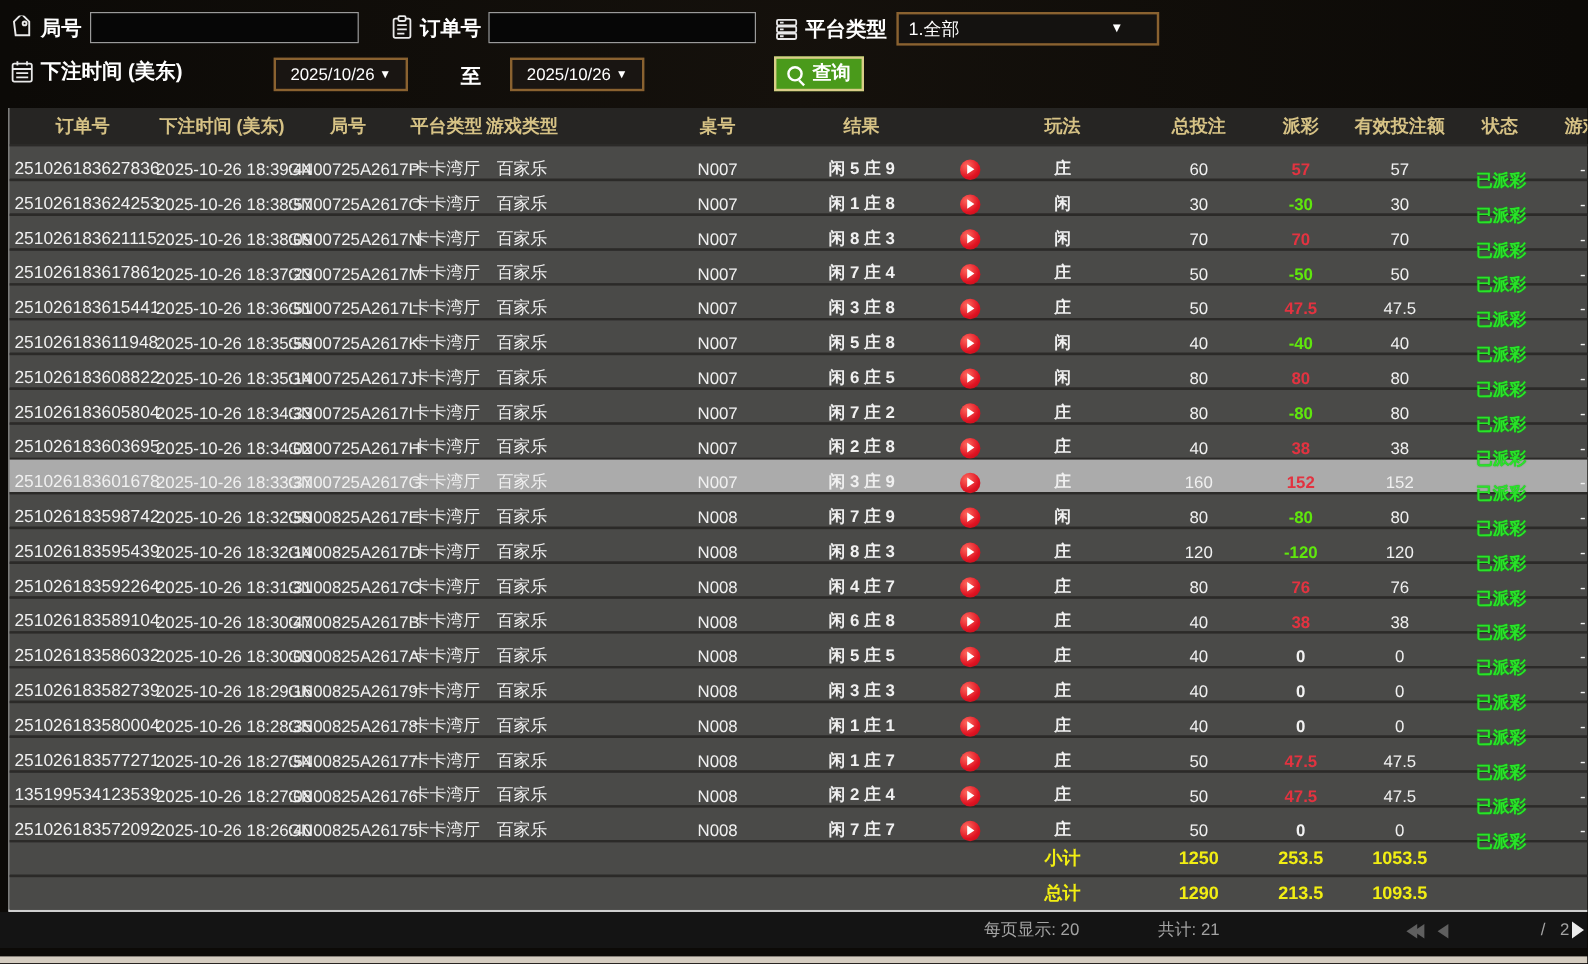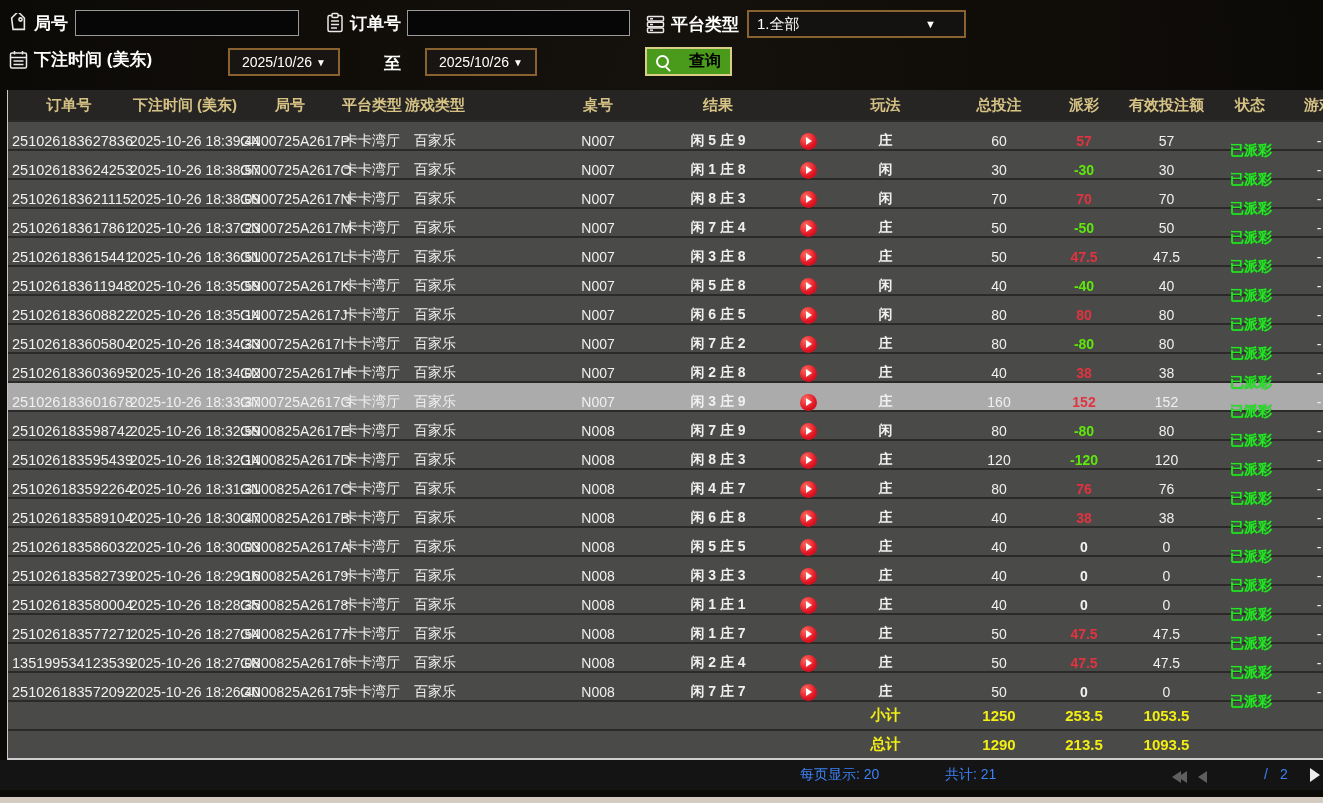--- a/index.html
+++ b/index.html
@@ -14,22 +14,22 @@
   .tbox{background:#060606;border:1px solid #9a9a9a;height:26px;color:#fff;
         font-size:14px;padding:0 6px;box-sizing:border-box;outline:none;
         font-family:"Liberation Sans","DejaVu Sans",sans-serif;}
   .datebox{background:#191512;border:2px solid #8a6230;height:28px;box-sizing:border-box;
         color:#fff;font-weight:normal;font-size:14px;display:flex;align-items:center;
         justify-content:center;gap:4px;cursor:pointer;}
   .datebox .caret{font-size:10px;}
   .dd{position:relative;background:#141210;border:2px solid #8a6230;height:28px;box-sizing:border-box;
         color:#fff;font-size:15px;display:flex;align-items:center;padding:0 8px;cursor:pointer;}
   .dd .caret{position:absolute;right:28px;font-size:11px;}
-  .btn-q{display:flex;align-items:center;gap:20px;background:#4a9a1b;border:2px solid #d9cd88;
-        color:#000000;font-size:16px;font-weight:bold;height:29px;box-sizing:border-box;
+  .btn-q{display:flex;align-items:center;gap:8px;background:#4a9a1b;border:2px solid #d9cd88;
+        color:#ffffff;font-size:16px;font-weight:bold;height:29px;box-sizing:border-box;
         padding:0 9px;cursor:pointer;font-family:inherit;}
   .mag{position:relative;width:13px;height:13px;border:2px solid #fff;border-radius:50%;
        box-sizing:border-box;display:inline-block;}
   .mag::after{content:"";position:absolute;width:2px;height:6px;background:#fff;
        left:9px;top:9px;transform:rotate(-45deg);}
   
   .grid{position:absolute;left:7px;top:90px;width:1360px;
         border-left:1px solid #c9c9c9;border-bottom:2px solid #cfcfcf;}
   .gr{display:grid;grid-template-columns:122px 110px 100px 64px 62px 72px 120px 120px 60px 95px 132px 38px 127px 40px 98px;
       align-items:center;}
@@ -50,21 +50,21 @@
   .playbtn{width:17px;height:17px;margin:0 auto;border-radius:50%;cursor:pointer;
        background:radial-gradient(circle at 35% 30%, #ff6a5f 0%, #e01322 60%, #b40d18 100%);
        display:flex;align-items:center;justify-content:center;}
   .playbtn i{display:block;width:0;height:0;border-left:6px solid #fff;
        border-top:4px solid transparent;border-bottom:4px solid transparent;margin-left:2px;}
   .trow{background:#4a4a48;height:29px;border-top:2px solid #2b2a28;box-sizing:border-box;
         color:#f2ee13;font-weight:bold;font-size:15px;}
   .trow > div{text-align:center;white-space:nowrap;}
   
   .pagebar{position:absolute;left:0;top:760px;width:100%;height:30px;background:#141414;}
-  .pagebar .ptxt{position:absolute;top:6px;font-size:14px;color:#3b82f6;white-space:nowrap;}
+  .pagebar .ptxt{position:absolute;top:6px;font-size:14px;color:#a3a3a3;white-space:nowrap;margin-left:20px;}
   .tri-l{display:inline-block;width:0;height:0;border-right:9px solid #5f5f5f;
          border-top:6px solid transparent;border-bottom:6px solid transparent;}
   .tri-r{display:inline-block;width:0;height:0;border-left:10px solid #ececec;
          border-top:7px solid transparent;border-bottom:7px solid transparent;}
   .tanstrip{position:absolute;left:0;top:797px;width:100%;height:6px;background:#d4ccc0;}
   svg{display:block;}
 </style>
 </head>
 <body>
 

